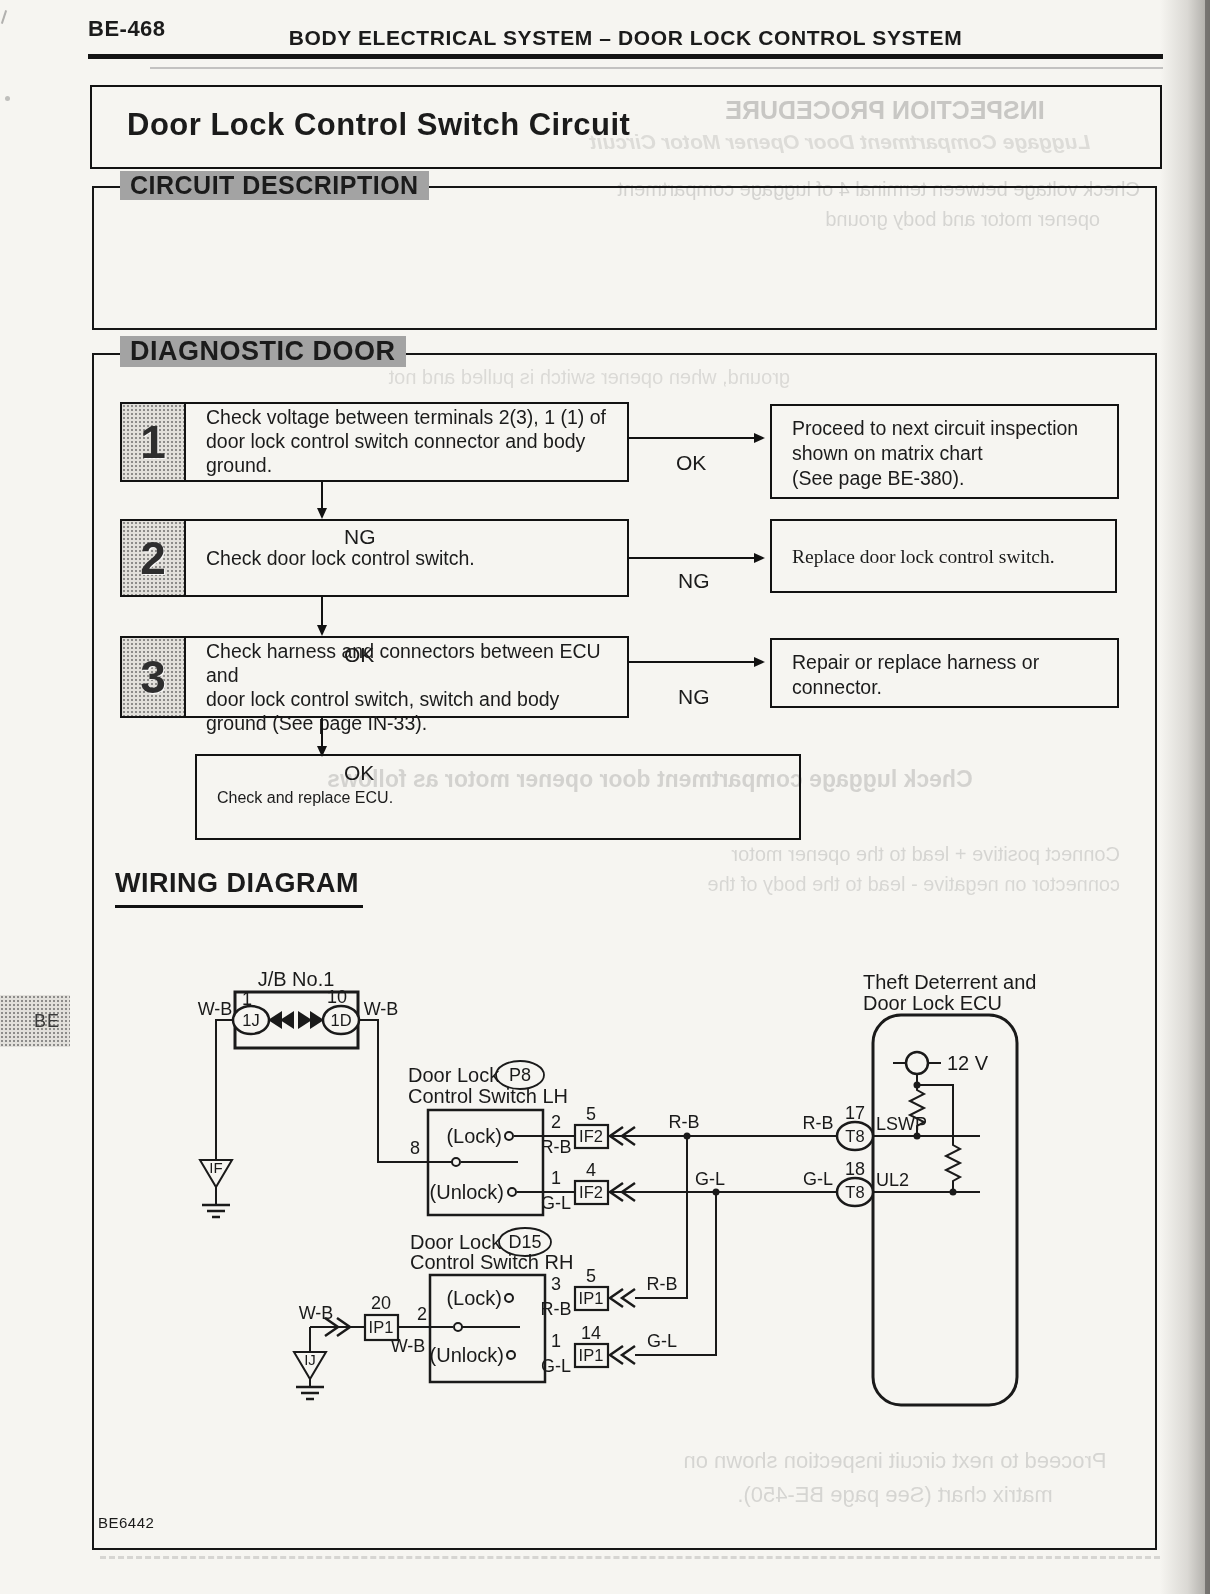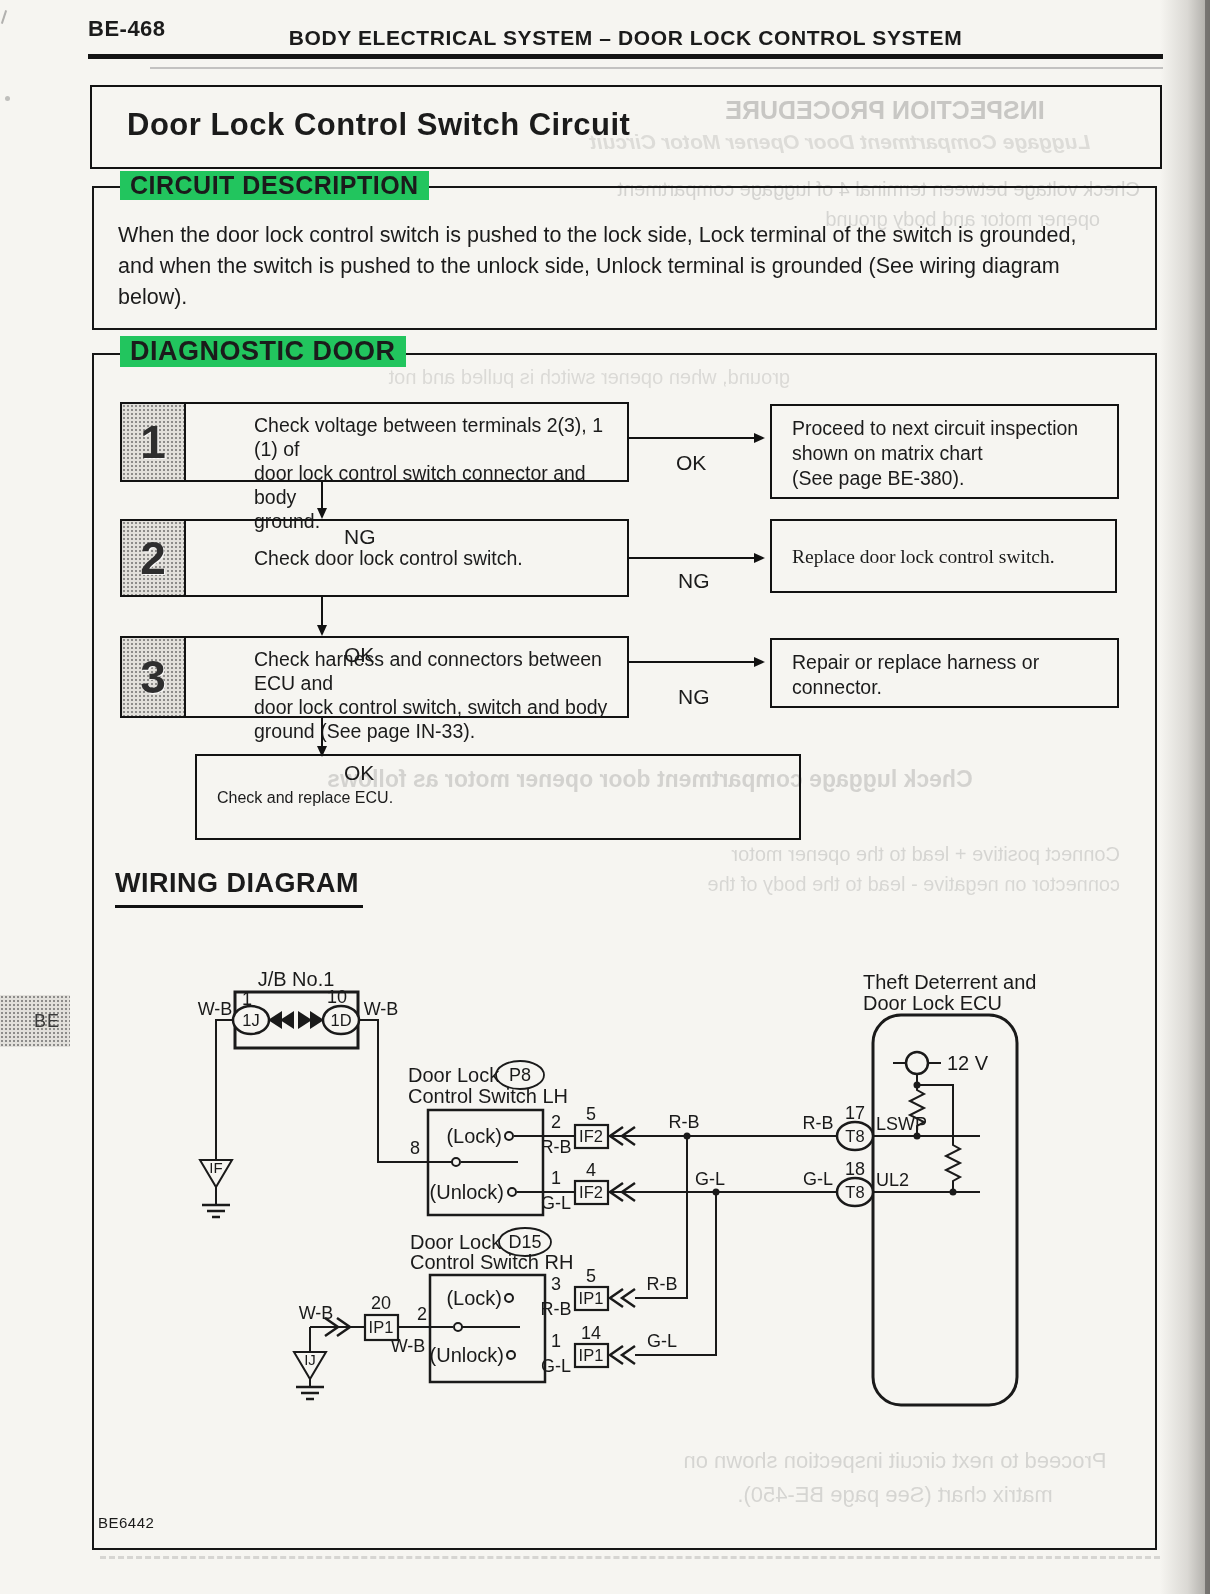--- a/index.html
+++ b/index.html
@@ -7,28 +7,28 @@
        font-family:"Liberation Sans",sans-serif;color:#1b1b1b;overflow:hidden;}
   .abs{position:absolute;}
   .z1{z-index:1;} .z2{z-index:2;}
   .bleed{position:absolute;z-index:1;transform:scaleX(-1);color:rgba(105,105,105,.33);
          filter:blur(.6px);font-weight:bold;white-space:nowrap;}
   .halftone{background-color:#e2e0db;
     background-image:radial-gradient(circle, rgba(70,70,70,.55) 1px, transparent 1.3px);
     background-size:4px 4px;}
   
   .sec{position:absolute;border:2px solid #161616;z-index:2;}
-  .sec-h{position:absolute;background:#22c55e;padding:0 10px;font-weight:bold;
+  .sec-h{position:absolute;background:#a3a3a3;padding:0 10px;font-weight:bold;
          letter-spacing:.5px;white-space:nowrap;}
   
   .flow-step{position:absolute;display:flex;border:2.5px solid #121212;z-index:2;background:transparent;}
   .tile{width:62px;flex:0 0 62px;border-right:2.5px solid #121212;display:flex;
         align-items:center;justify-content:center;font-size:46px;font-weight:bold;color:#2e2e2e;
         text-shadow:1px 1px 0 rgba(255,255,255,.85);}
-  .stext{flex:1;padding:9px 14px 6px 20px;font-size:19.5px;line-height:24px;white-space:pre-line;margin-left:48px;}
+  .stext{flex:1;padding:1px 14px 6px 20px;font-size:19.5px;line-height:24px;white-space:pre-line;}
   .stext.vcenter{display:flex;align-items:center;padding-top:0;padding-bottom:0;white-space:normal;}
   .rbox{position:absolute;border:2px solid #121212;font-size:19.5px;line-height:25px;
         padding:10px 12px 6px 20px;white-space:pre-line;z-index:2;}
   .rbox.vcenter{display:flex;align-items:center;padding-top:0;padding-bottom:0;white-space:normal;}
   .lab{position:absolute;font-size:21px;z-index:2;margin-top:41px;}
   .h-arrow{position:absolute;height:0;border-top:2px solid #121212;z-index:2;}
   .h-arrow::after{content:"";position:absolute;right:-2px;top:-6.5px;
     border-left:11px solid #121212;border-top:5.5px solid transparent;border-bottom:5.5px solid transparent;}
   .v-arrow{position:absolute;width:0;border-left:2px solid #121212;z-index:2;}
   .v-arrow::after{content:"";position:absolute;left:-6.5px;bottom:-3px;
@@ -61,23 +61,20 @@
 <div class="abs z2" style="left:88px;top:26px;width:1075px;text-align:center;font-size:21px;font-weight:bold;letter-spacing:.6px;">BODY ELECTRICAL SYSTEM – DOOR LOCK CONTROL SYSTEM</div>
 <div class="abs z2" style="left:88px;top:54px;width:1075px;height:5px;background:#141414;"></div>
 <div class="abs z1" style="left:150px;top:67px;width:1013px;height:2px;background:#9a9a9a;opacity:.55;filter:blur(.5px);"></div>
 
 <div class="abs z2" style="left:90px;top:85px;width:1068px;height:80px;border:2.5px solid #121212;">
   <div class="abs" style="left:35px;top:20px;font-size:31px;font-weight:bold;letter-spacing:.5px;">Door Lock Control Switch Circuit</div>
 </div>
 
 <div class="sec" style="left:92px;top:186px;width:1061px;height:140px;">
   <div class="sec-h" style="top:-17px;left:26px;font-size:25px;">CIRCUIT DESCRIPTION</div>
-  <div class="abs" style="left:24px;top:32px;width:1015px;font-size:21.5px;line-height:31px;white-space:pre-line;">When the door lock control switch is pushed to the lock side, Lock terminal of the switch is grounded,
-and when the switch is pushed to the unlock side, Unlock terminal is grounded (See wiring diagram
-below).</div>
 </div>
 
 <div class="sec" style="left:92px;top:353px;width:1061px;height:1193px;">
   <div class="sec-h" style="top:-19px;left:26px;font-size:27px;">DIAGNOSTIC DOOR</div>
 </div>
 
 <div class="flow-step" style="left:120px;top:402px;width:505px;height:76px;">
   <div class="tile halftone">1</div>
   <div class="stext">Check voltage between terminals 2(3), 1 (1) of
 door lock control switch connector and body

